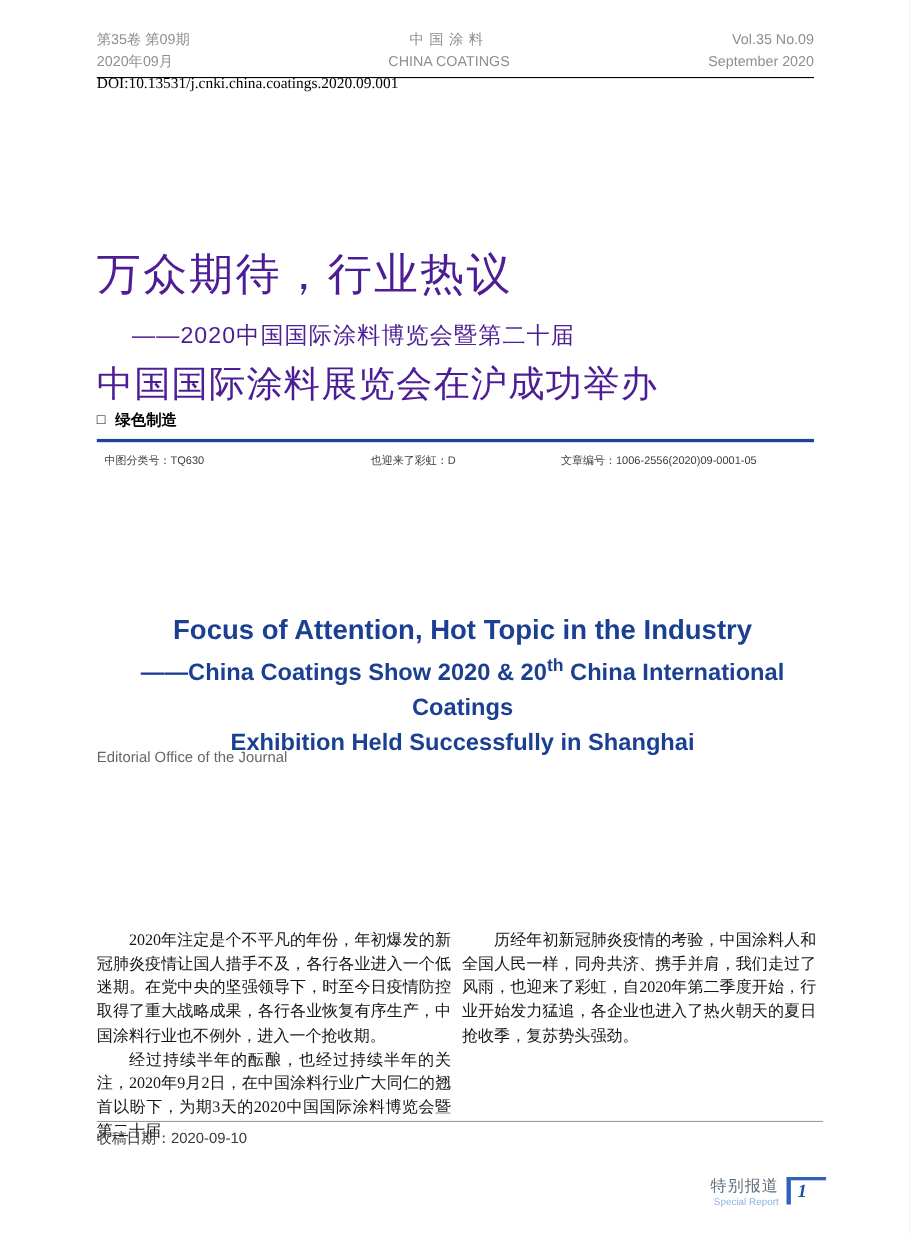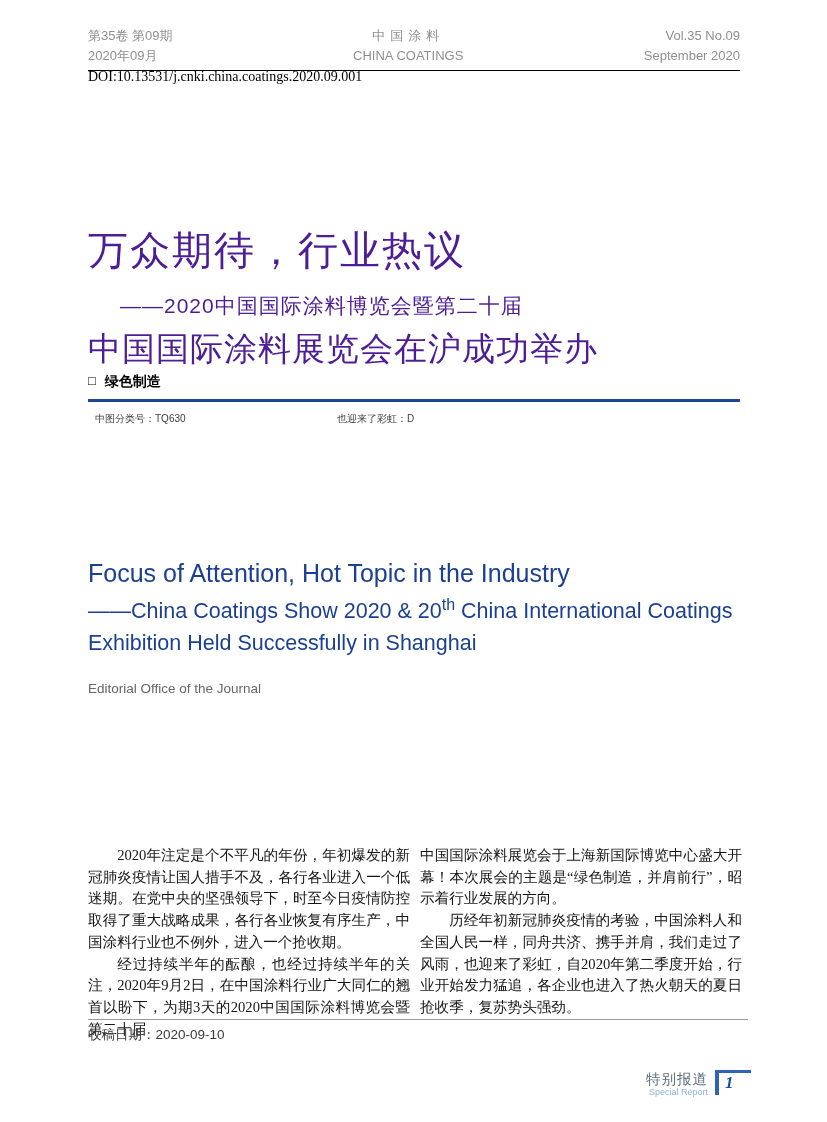--- a/index.html
+++ b/index.html
@@ -43,21 +43,21 @@
   }
 
   
   .meta { position:absolute; top:412px; left:88px; width:652px; height:18px; font-size:10px; color:#3c3c3c; }
   .meta span { position:absolute; top:0; white-space:nowrap; }
   .meta .m1 { left:7px; }
   .meta .m2 { left:249px; }
   .meta .m3 { left:422px; }
 
   
-  .en-title { position:absolute; top:558px; left:88px; width:665px; color:#1b4092; font-weight:normal; }
+  .en-title { position:absolute; top:558px; left:88px; width:665px; color:#1b4092; font-weight:bold;text-align:center; }
   .en-title .l1 { font-size:25px; line-height:30px; margin-bottom:7px; }
   .en-title .l2 { font-size:21.5px; line-height:32px; }
   .en-title .l3 { font-size:21.5px; line-height:32px; }
   .en-title sup { font-size:16px; vertical-align:super; line-height:0; }
   .editorial {
     position:absolute; top:681px; left:88px;
     font-size:13.5px; color:#666;
   }
 
   
@@ -116,35 +116,35 @@
 
   <div class="author-line">
     <span class="marker">□</span><span>绿色制造</span>
   </div>
 
   <div class="blue-rule"></div>
 
   <div class="meta">
     <span class="m1">中图分类号：TQ630</span>
     <span class="m2">也迎来了彩虹：D</span>
+    <span class="m3">文章编号：1006-2556(2020)09-0001-05</span>
   </div>
 
   <div class="en-title">
     <div class="l1">Focus of Attention, Hot Topic in the Industry</div>
     <div class="l2"><span>——China Coatings Show 2020 &amp; 20</span><sup>th</sup><span> China International Coatings</span></div>
     <div class="l3">Exhibition Held Successfully in Shanghai</div>
   </div>
   <div class="editorial">Editorial Office of the Journal</div>
 
   <div class="col col-left">
     <p>2020年注定是个不平凡的年份，年初爆发的新冠肺炎疫情让国人措手不及，各行各业进入一个低迷期。在党中央的坚强领导下，时至今日疫情防控取得了重大战略成果，各行各业恢复有序生产，中国涂料行业也不例外，进入一个抢收期。</p>
     <p>经过持续半年的酝酿，也经过持续半年的关注，2020年9月2日，在中国涂料行业广大同仁的翘首以盼下，为期3天的2020中国国际涂料博览会暨第二十届</p>
   </div>
   <div class="col col-right">
-    <p class="cont">中国国际涂料展览会于上海新国际博览中心盛大开幕！本次展会的主题是“绿色制造，并肩前行”，昭示着行业发展的方向。</p>
     <p>历经年初新冠肺炎疫情的考验，中国涂料人和全国人民一样，同舟共济、携手并肩，我们走过了风雨，也迎来了彩虹，自2020年第二季度开始，行业开始发力猛追，各企业也进入了热火朝天的夏日抢收季，复苏势头强劲。</p>
   </div>
 
   <div class="foot-rule"></div>
   <div class="footnote">收稿日期：2020-09-10</div>
 
   <div class="footer">
     <div class="labels">
       <div class="sec-cn">特别报道</div>
       <div class="sec-en">Special Report</div>

